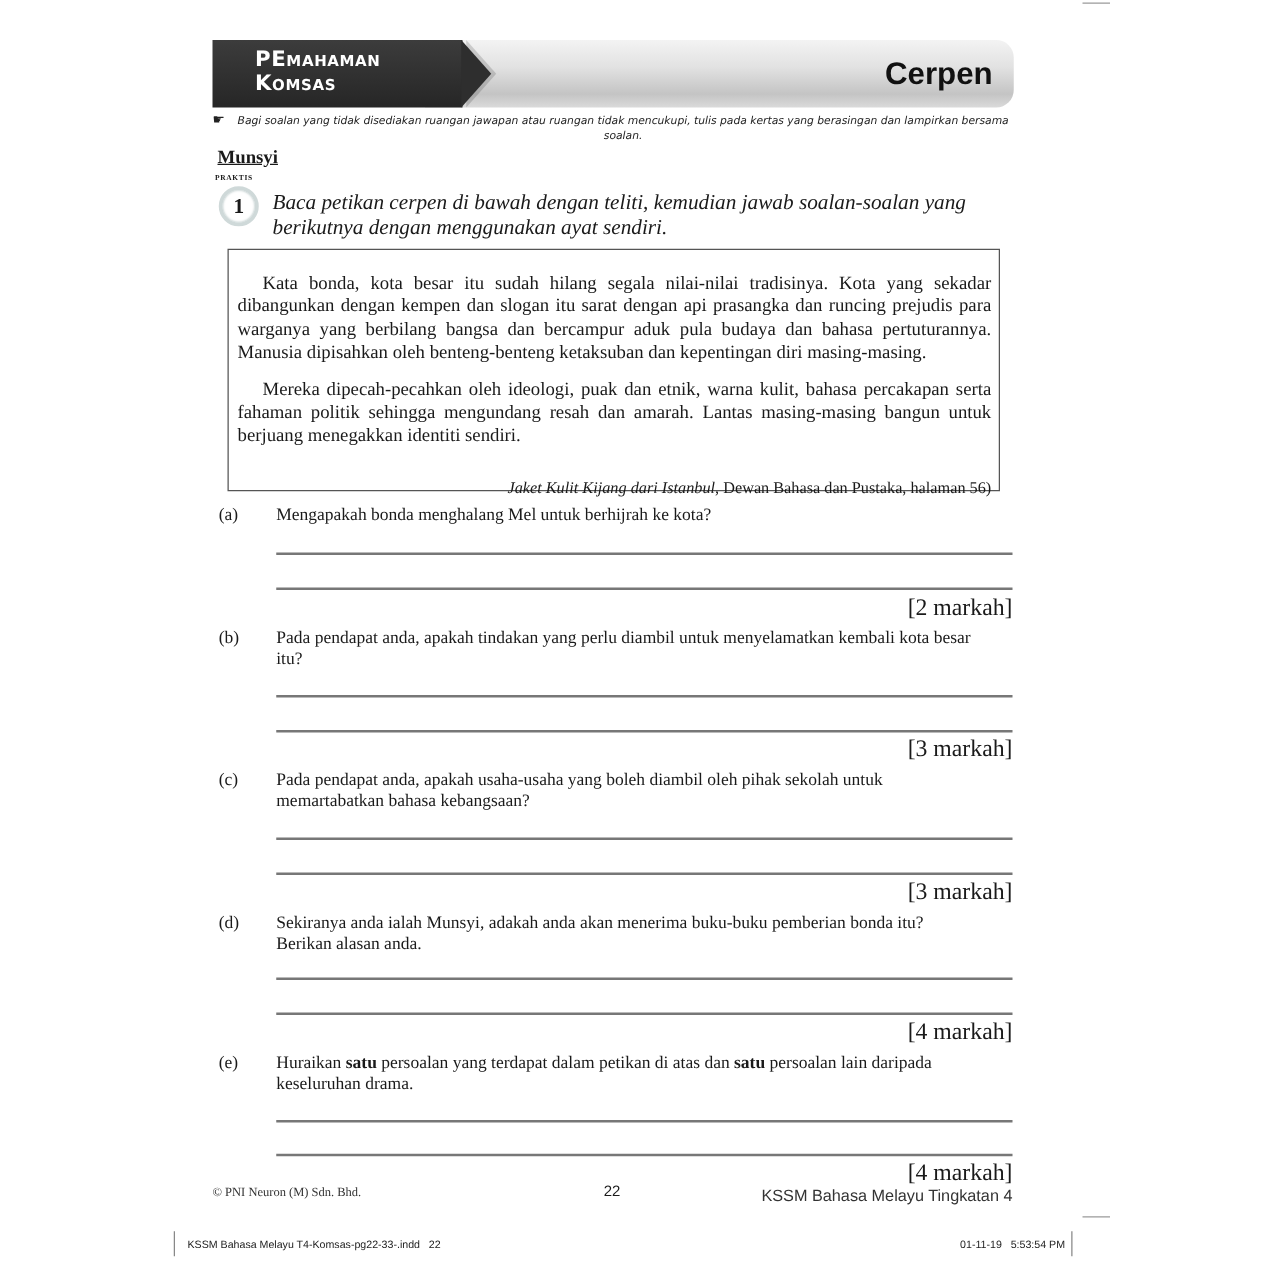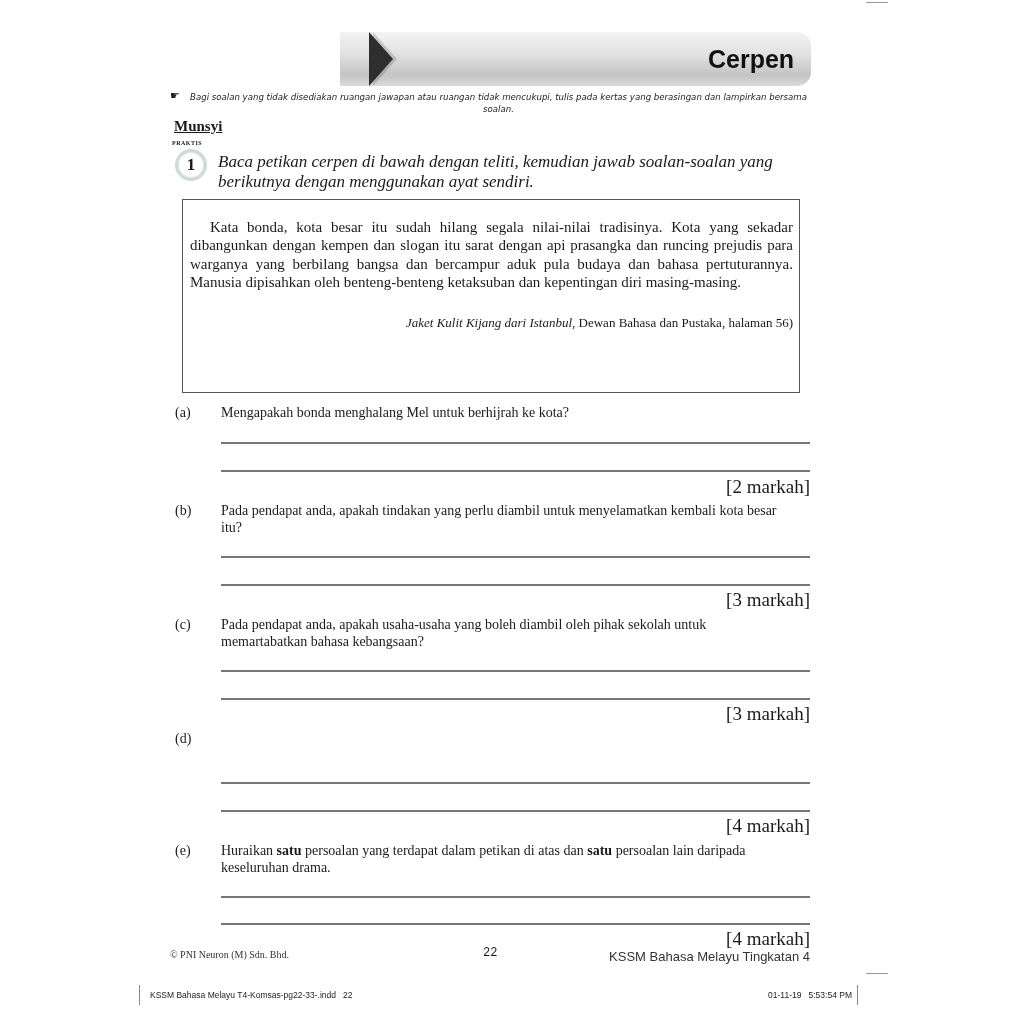--- a/index.html
+++ b/index.html
@@ -46,59 +46,66 @@
     .passage .source i { font-style: italic; }
 
     
     .q { position: absolute; left: 175px; width: 636px; font-size: 14px; line-height: 17px; }
     .q .letter { position: absolute; left: 0; top: 0; }
     .q .qtext { margin-left: 46px; width: 560px; }
     .answer-line { position: absolute; left: 221px; width: 589px; height: 1.5px; background: #777; }
     .marks { position: absolute; right: 214px; font-size: 19px; }
 
     .footer-left { position: absolute; left: 170px; top: 949px; font-size: 10px; color: #333; }
-    .footer-page { position: absolute; left: 483px; top: 946px; font-family: Liberation Mono, monospace; font-size: 12px; }
+    .footer-page { position: absolute; left: 483px; top: 946px; font-family: Liberation Sans, sans-serif; font-size: 12px; }
     .footer-right { position: absolute; right: 214px; top: 949px; font-family: "Liberation Sans", sans-serif; font-size: 13px; color: #333; }
 
     .slug { position: absolute; top: 990px; font-family: "Liberation Sans", sans-serif; font-size: 8.5px; color: #222; }
     .slug.left { left: 150px; }
     .slug.right { right: 172px; }
     .slug-bar { position: absolute; top: 985px; width: 1px; height: 20px; background: #888; }
     .slug-bar.left { left: 139px; }
     .slug-bar.right { left: 857px; }
   </style>
 </head>
 <body>
 
 <div class="crop top-right"></div>
 <div class="crop bottom-right"></div>
 
 <div class="banner">
   <div class="banner-grey">
     <span class="banner-subtitle">Cerpen</span>
+  </div>
+  <div class="banner-dark">
+    <div class="banner-title">
+      <div>PEmahaman</div>
+      <div>Komsas</div>
+    </div>
   </div>
   <div class="banner-arrow-shadow"></div>
   <div class="banner-arrow"></div>
 </div>
 
 <div class="instruction">
   <span class="hand">☛</span>
   <span class="text">Bagi soalan yang tidak disediakan ruangan jawapan atau ruangan tidak mencukupi, tulis pada kertas yang berasingan dan lampirkan bersama soalan.</span>
 </div>
 
 <div class="section-title">Munsyi</div>
 
 <div class="praktis">
   <span class="praktis-arc">PRAKTIS</span>
   <div class="praktis-circle">1</div>
 </div>
 <div class="instruction-main">Baca petikan cerpen di bawah dengan teliti, kemudian jawab soalan-soalan yang berikutnya dengan menggunakan ayat sendiri.</div>
 
 <div class="passage">
   <p class="p1">Kata bonda, kota besar itu sudah hilang segala nilai-nilai tradisinya. Kota yang sekadar dibangunkan dengan kempen dan slogan itu sarat dengan api prasangka dan runcing prejudis para warganya yang berbilang bangsa dan bercampur aduk pula budaya dan bahasa pertuturannya. Manusia dipisahkan oleh benteng-benteng ketaksuban dan kepentingan diri masing-masing.</p>
+  <p class="p2">Mereka dipecah-pecahkan oleh ideologi, puak dan etnik, warna kulit, bahasa percakapan serta fahaman politik sehingga mengundang resah dan amarah. Lantas masing-masing bangun untuk berjuang menegakkan identiti sendiri.</p>
   <p class="source">
     <br>
     <i>Jaket Kulit Kijang dari Istanbul,</i><span> Dewan Bahasa dan Pustaka, halaman 56)</span>
   </p>
 </div>
 
 <div class="q" style="top:404px;">
   <span class="letter">(a)</span>
   <div class="qtext">Mengapakah bonda menghalang Mel untuk berhijrah ke kota?</div>
 </div>
@@ -117,20 +124,21 @@
 <div class="q" style="top:616px;">
   <span class="letter">(c)</span>
   <div class="qtext">Pada pendapat anda, apakah usaha-usaha yang boleh diambil oleh pihak sekolah untuk memartabatkan bahasa kebangsaan?</div>
 </div>
 <div class="answer-line" style="top:670px;"></div>
 <div class="answer-line" style="top:698px;"></div>
 <div class="marks" style="top:703px;">[3 markah]</div>
 
 <div class="q" style="top:730px;">
   <span class="letter">(d)</span>
+  <div class="qtext">Sekiranya anda ialah Munsyi, adakah anda akan menerima buku-buku pemberian bonda itu? Berikan alasan anda.</div>
 </div>
 <div class="answer-line" style="top:782px;"></div>
 <div class="answer-line" style="top:810px;"></div>
 <div class="marks" style="top:815px;">[4 markah]</div>
 
 <div class="q" style="top:842px;">
   <span class="letter">(e)</span>
   <div class="qtext"><span>Huraikan </span><b>satu</b><span> persoalan yang terdapat dalam petikan di atas dan </span><b>satu</b><span> persoalan lain daripada keseluruhan drama.</span></div>
 </div>
 <div class="answer-line" style="top:896px;"></div>

